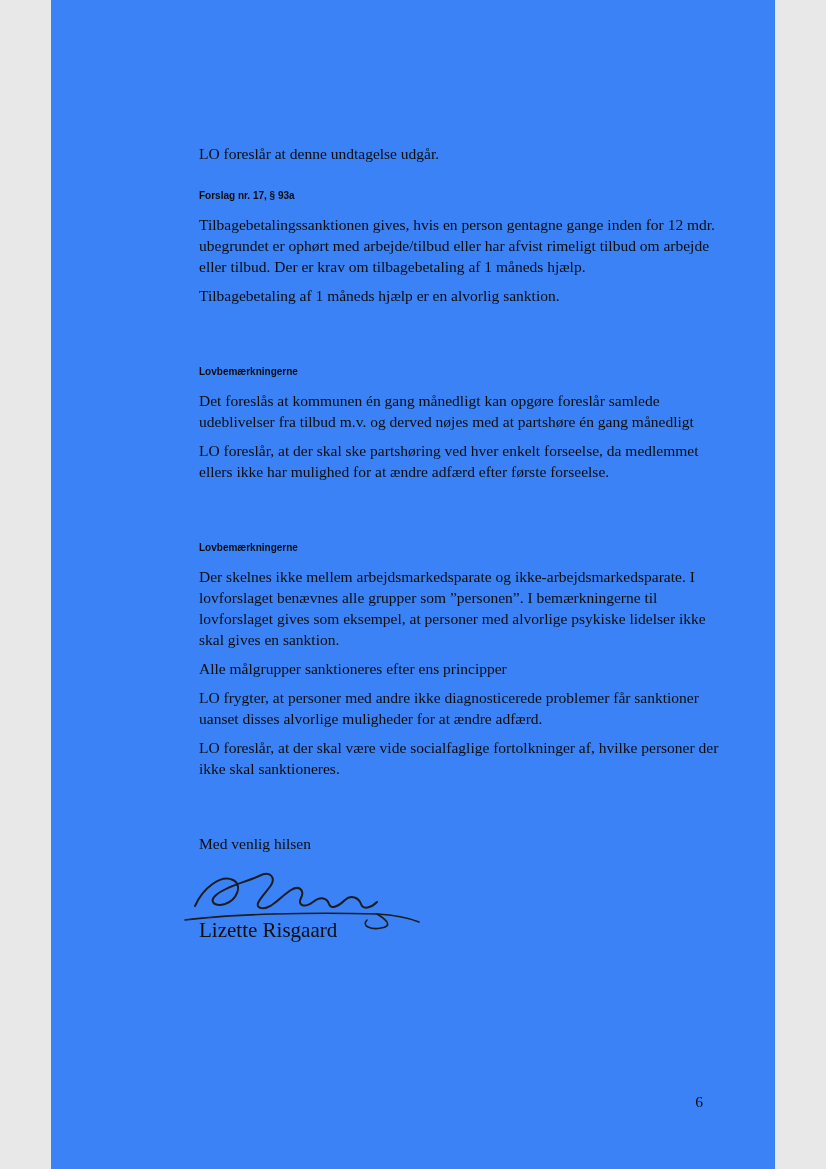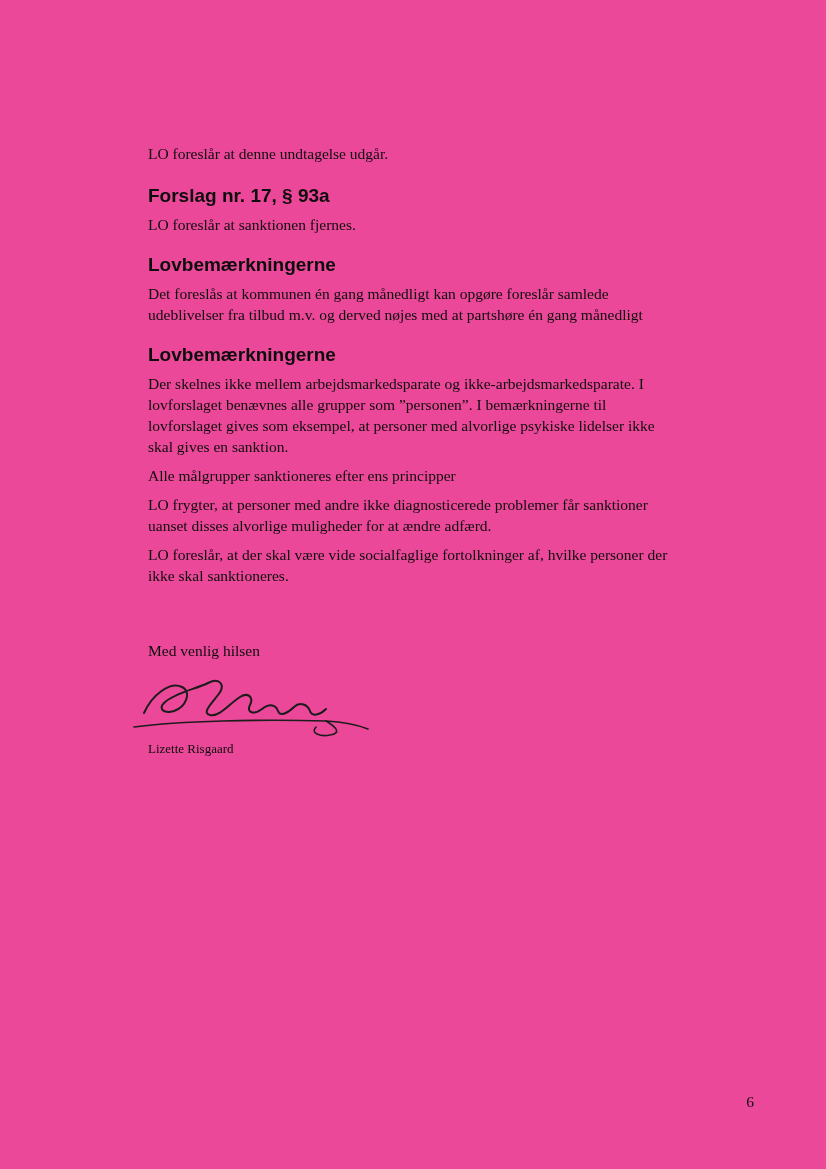--- a/index.html
+++ b/index.html
@@ -2,92 +2,94 @@
 <html><head>
 <meta charset="utf-8">
 <style>
   html, body {
     margin: 0;
     padding: 0;
     background: #e8e8e8;
   }
   .page {
     position: relative;
-    width: 826px;
+    width: 724px;
     height: 1169px;
-    background: #ec4899;
+    background: #3b82f6;
     margin: 0 auto;
     overflow: hidden;
     font-family: "Liberation Serif", serif;
     color: #0d0d0d;
   }
   .content {
     position: absolute;
     left: 148px;
     top: 143px;
     width: 532px;
   }
   .para {
     font-size: 15.5px;
     line-height: 21px;
     margin: 0 0 8px 0;
     text-align: left;
   }
   .heading {
     font-family: "Liberation Sans", sans-serif;
     font-weight: bold;
-    font-size: 19px;
+    font-size: 10px;
     line-height: 19px;
     margin: 22px 0 9px 0;
   }
   .heading.section-gap {
-    margin-top: 20px;
+    margin-top: 56px;
   }
   .closing {
     margin-top: 54px;
     margin-bottom: 5px;
   }
   .signature-block {
     position: relative;
     height: 92px;
     margin-top: 6px;
   }
   .signature-svg {
     position: absolute;
     left: -18px;
     top: 2px;
   }
   .signatory-name {
     position: absolute;
     left: 0;
-    top: 74px;
-    font-size: 13px;
+    top: 58px;
+    font-size: 21px;
   }
   .page-number {
     position: absolute;
     right: 72px;
     top: 1093px;
     font-size: 15.5px;
   }
 </style>
 </head>
 <body>
 
 <div class="page">
   <div class="content">
 
     <p class="para">LO foreslår at denne undtagelse udgår.</p>
 
     <h3 class="heading">Forslag nr. 17, § 93a</h3>
 
-    <p class="para">LO foreslår at sanktionen fjernes.</p>
+    <p class="para">Tilbagebetalingssanktionen gives, hvis en person gentagne gange inden for 12 mdr. ubegrundet er ophørt med arbejde/tilbud eller har afvist rimeligt tilbud om arbejde eller tilbud. Der er krav om tilbagebetaling af 1 måneds hjælp.</p>
+    <p class="para">Tilbagebetaling af 1 måneds hjælp er en alvorlig sanktion.</p>
 
     <h3 class="heading section-gap">Lovbemærkningerne</h3>
 
     <p class="para">Det foreslås at kommunen én gang månedligt kan opgøre foreslår samlede udeblivelser fra tilbud m.v. og derved nøjes med at partshøre én gang månedligt</p>
+    <p class="para">LO foreslår, at der skal ske partshøring ved hver enkelt forseelse, da medlemmet ellers ikke har mulighed for at ændre adfærd efter første forseelse.</p>
 
     <h3 class="heading section-gap">Lovbemærkningerne</h3>
 
     <p class="para">Der skelnes ikke mellem arbejdsmarkedsparate og ikke-arbejdsmarkedsparate. I lovforslaget benævnes alle grupper som ”personen”. I bemærkningerne til lovforslaget gives som eksempel, at personer med alvorlige psykiske lidelser ikke skal gives en sanktion.</p>
     <p class="para">Alle målgrupper sanktioneres efter ens principper</p>
     <p class="para">LO frygter, at personer med andre ikke diagnosticerede problemer får sanktioner uanset disses alvorlige muligheder for at ændre adfærd.</p>
     <p class="para">LO foreslår, at der skal være vide socialfaglige fortolkninger af, hvilke personer der ikke skal sanktioneres.</p>
 
     <p class="para closing">Med venlig hilsen</p>
 

